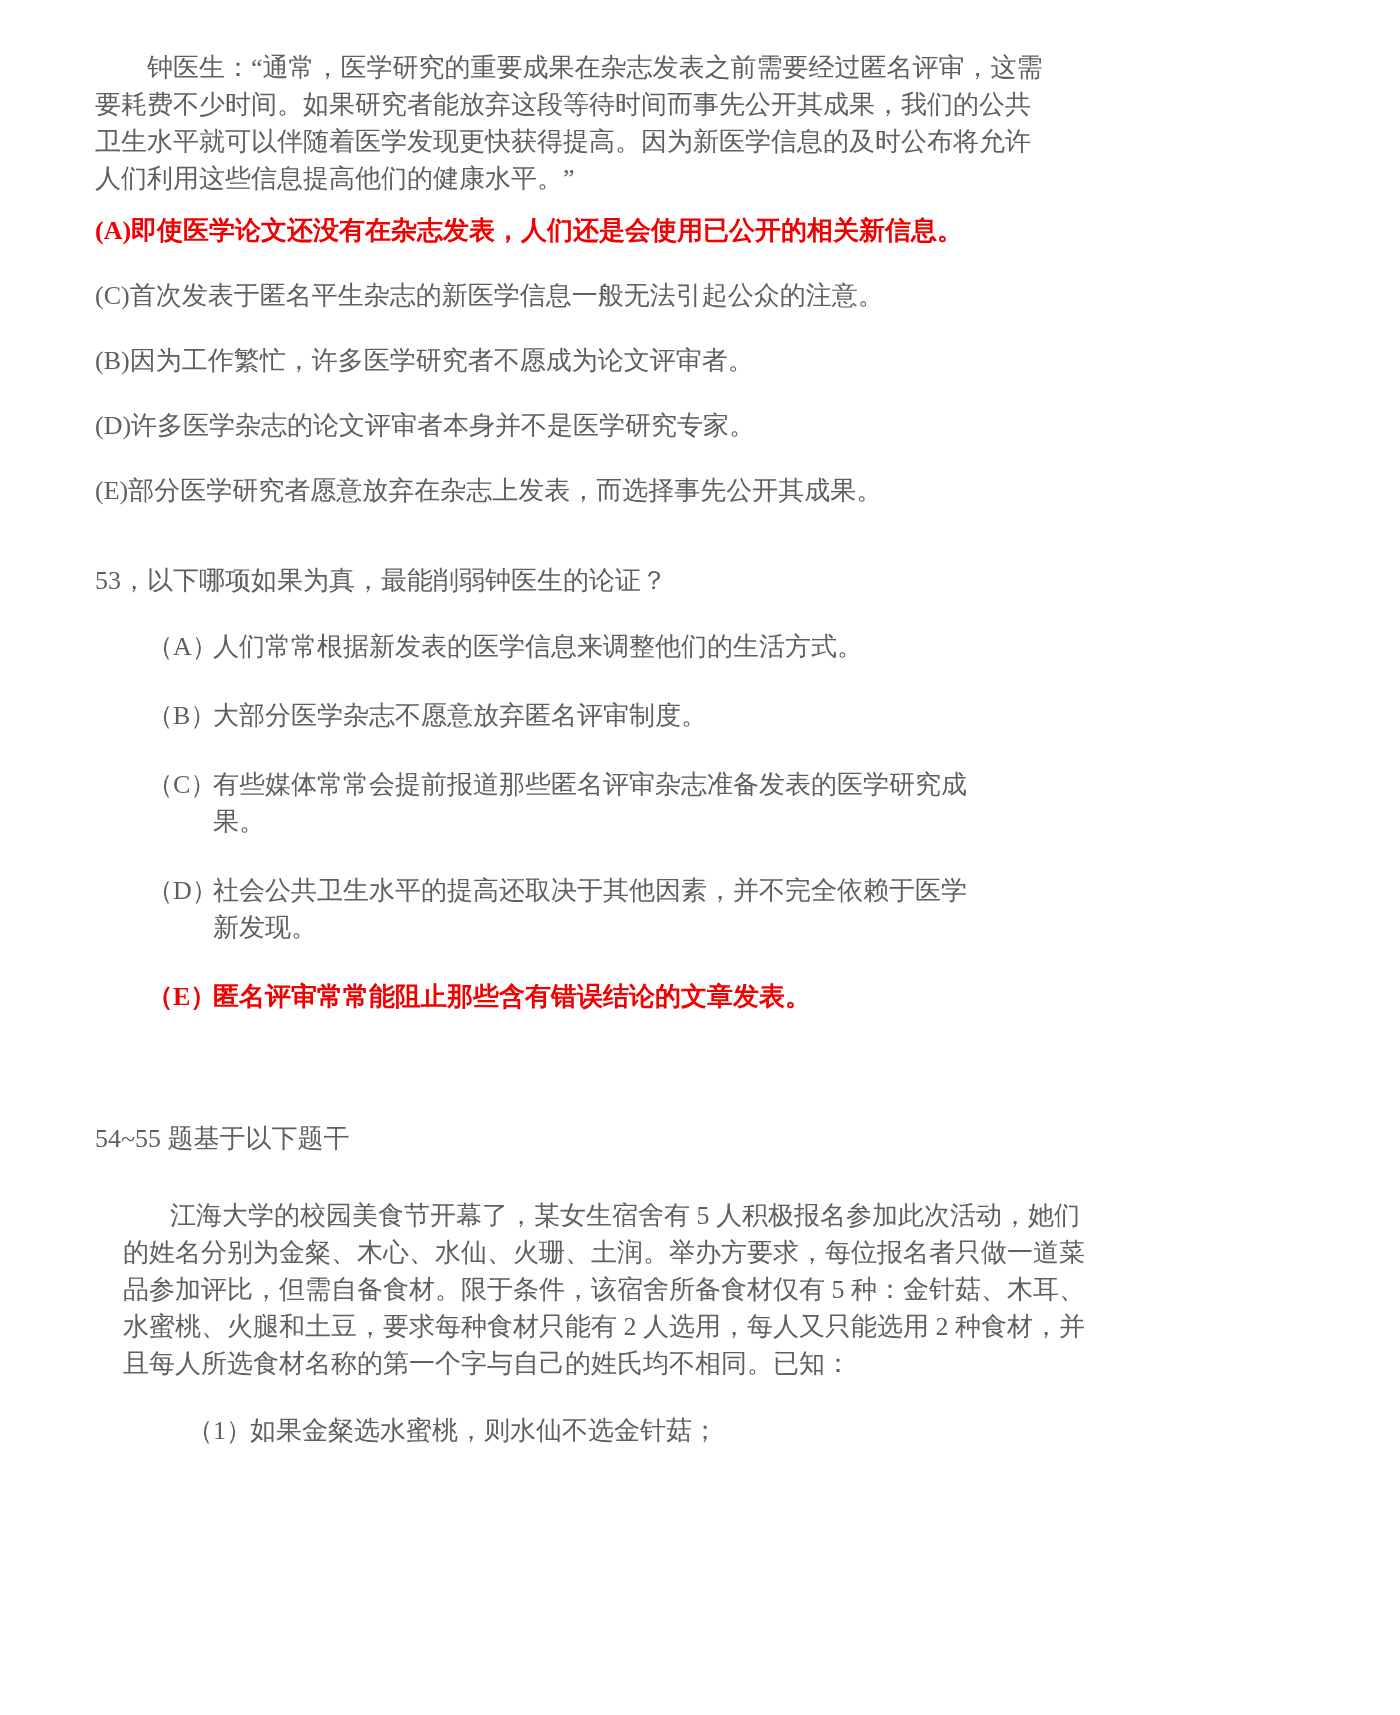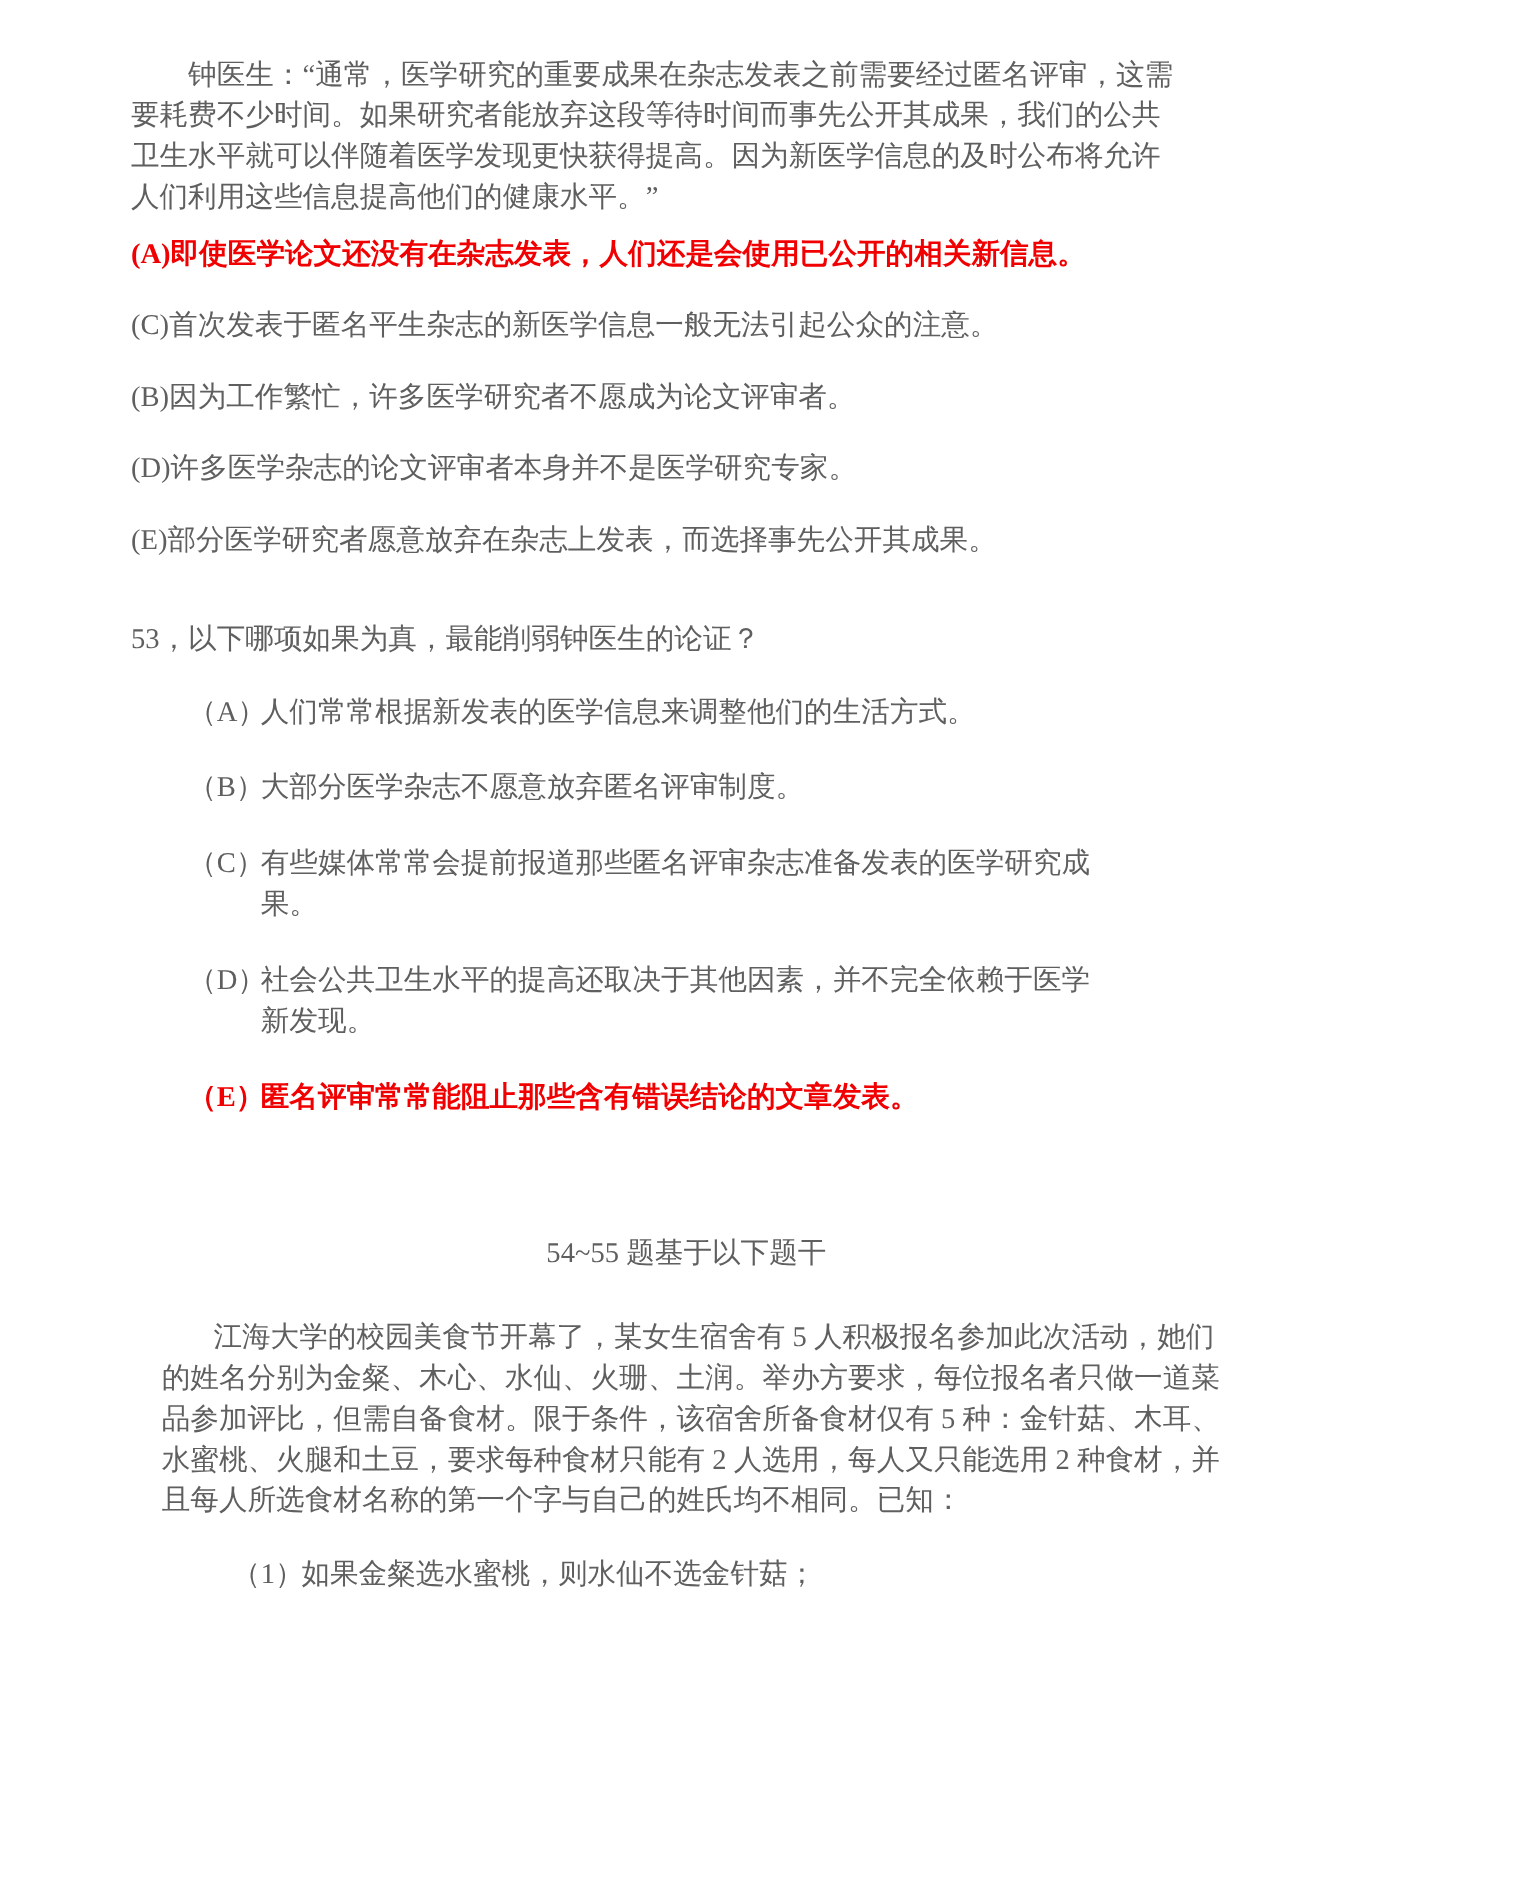--- a/index.html
+++ b/index.html
@@ -11,21 +11,21 @@
     width: 1400px;
     height: 1715px;
     position: relative;
     font-family: "Liberation Serif", "DejaVu Serif", serif;
     font-size: 26px;
     line-height: 37px;
     color: var(--text-color, #5f5f5f);
     overflow: hidden;
   }
   .page {
-    padding: 49px 0 0 119px;
+    padding: 49px 0 0 95px;
     width: 1010px;
   }
   .intro {
     width: 955px;
     text-indent: 52px;
     margin: 0 0 15px 0;
   }
   .question-line {
     margin: 0 0 33px 0;
     width: 960px;
@@ -55,21 +55,20 @@
   }
   .hl {
     color: var(--highlight-color, #f00000);
     font-weight: bold;
   }
   .section-5455 {
     margin-top: 105px;
   }
   .section-header {
     margin: 0 0 33px 0;
-    text-align: center;
   }
   .stem-paragraph {
     margin-left: 28px;
     width: 967px;
     text-indent: 47px;
     margin-top: 40px;
   }
   .condition-line {
     display: flex;
     margin-top: 30px;

